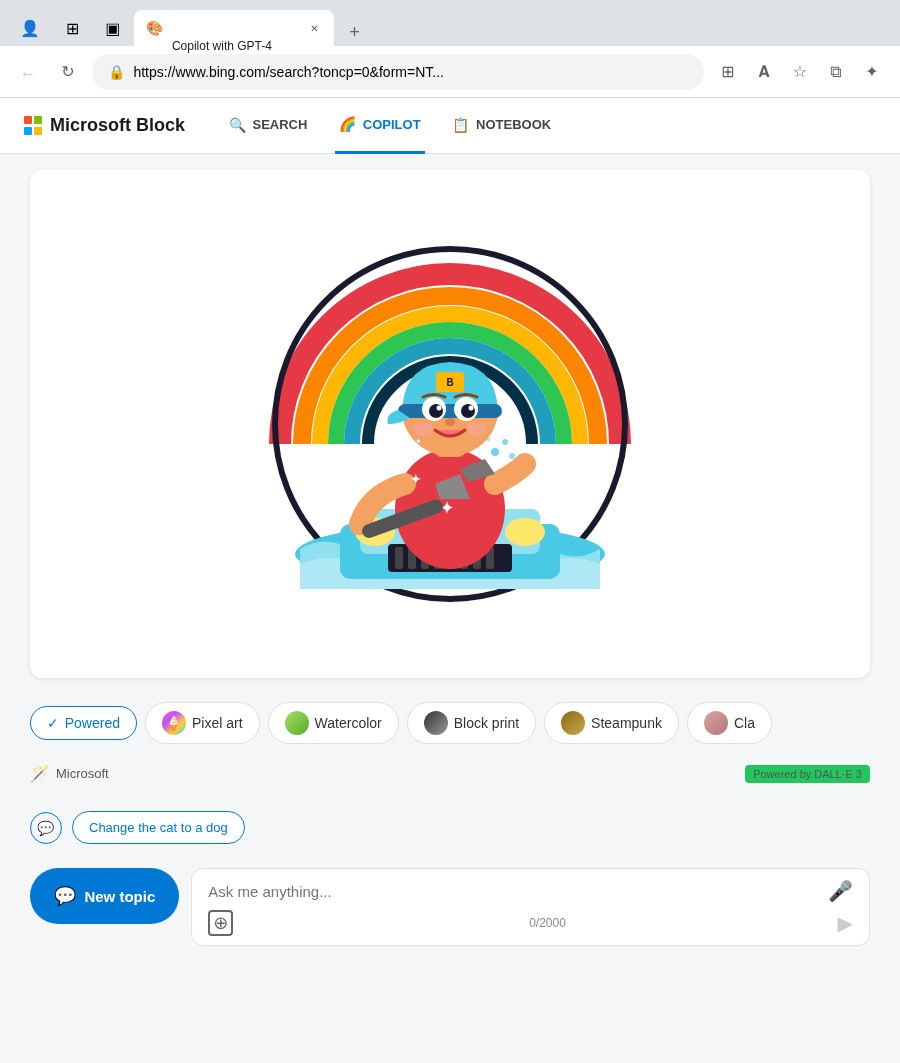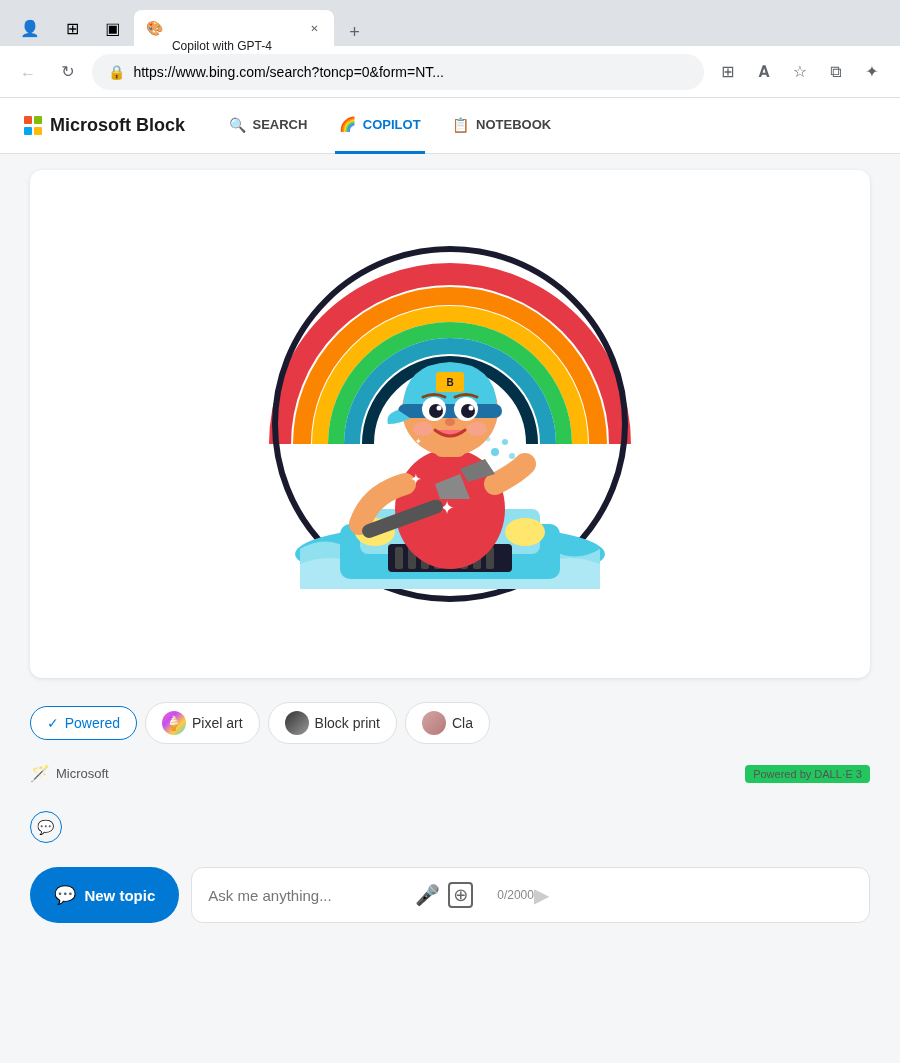--- a/index.html
+++ b/index.html
@@ -51,21 +51,21 @@
     .powered-badge { background: #22c55e; border-radius: 4px; padding: 3px 8px; font-size: 11px; color: #555; }
 
     
     .suggestions { display: flex; align-items: center; gap: 10px; margin: 8px 40px; padding: 4px 0; width: 840px; flex-wrap: wrap; }
     .suggestion-chip { border: 1.5px solid #0078d4; border-radius: 24px; padding: 8px 16px; font-size: 13px; color: #0078d4; cursor: pointer; background: white; white-space: nowrap; }
     .chat-icon { width: 32px; height: 32px; border-radius: 50%; border: 1.5px solid #0078d4; display: flex; align-items: center; justify-content: center; color: #0078d4; font-size: 14px; flex-shrink: 0; }
 
     
     .input-area { display: flex; align-items: stretch; margin: 12px 40px 16px; gap: 12px; width: 840px; }
     .new-topic-btn { background: #0078d4; color: white; border: none; border-radius: 28px; padding: 0 24px; font-size: 15px; font-weight: 600; cursor: pointer; display: flex; align-items: center; gap: 8px; white-space: nowrap; height: 56px; }
-    .input-box { flex: 1; background: white; border: 1.5px solid #e0e0e0; border-radius: 12px; padding: 10px 16px; display: flex; flex-direction: row; gap: 8px; }
+    .input-box { flex: 1; background: white; border: 1.5px solid #e0e0e0; border-radius: 12px; padding: 10px 16px; display: flex; flex-direction: column; gap: 8px; }
     .input-top { display: flex; align-items: center; gap: 8px; }
     .input-field { flex: 1; border: none; outline: none; font-size: 15px; color: #666; background: transparent; }
     .mic-btn { background: none; border: none; cursor: pointer; color: #0078d4; font-size: 20px; }
     .input-bottom { display: flex; align-items: center; justify-content: space-between; }
     .image-search-btn { background: none; border: none; cursor: pointer; color: #666; font-size: 18px; }
     .char-count { font-size: 12px; color: #888; margin-left: 24px; }
     .send-btn { background: none; border: none; cursor: pointer; color: #ccc; font-size: 20px; }
 
     
     .copilot-image { width: 420px; height: 420px; }
@@ -235,45 +235,54 @@
     <div class="style-option active">
       <span class="style-check">✓</span>
       <span>Powered</span>
     </div>
 
     <div class="style-option">
       <div class="style-icon" style="background: linear-gradient(135deg, #ff6b9d, #c44dff, #ffcd3c, #3cd4ff); display:flex; align-items:center; justify-content:center; font-size:14px;">🍦</div>
       <span>Pixel art</span>
     </div>
 
+    <div class="style-option">
+      <div class="style-icon" style="background: linear-gradient(135deg, #a8e063, #56ab2f);"></div>
+      <span>Watercolor</span>
+    </div>
 
     <div class="style-option">
       <div class="style-icon" style="background: linear-gradient(135deg, #333, #666, #999);"></div>
       <span>Block print</span>
     </div>
 
+    <div class="style-option">
+      <div class="style-icon" style="background: linear-gradient(135deg, #8B6914, #c9a84c);"></div>
+      <span>Steampunk</span>
+    </div>
 
     <div class="style-option">
       <div class="style-icon" style="background: linear-gradient(135deg, #d4a5a5, #b57878);"></div>
       <span>Cla</span>
     </div>
   </div>
 
   <div class="designer-bar">
     <div class="designer-label">
       <span style="font-size:16px;">🪄</span>
       <span>Microsoft</span>
     </div>
     <div class="powered-badge">Powered by DALL·E 3</div>
   </div>
 
   <div class="suggestions">
     <div class="chat-icon">
       <span style="font-size:14px;">💬</span>
     </div>
+    <div class="suggestion-chip">Change the cat to a dog</div>
   </div>
 
   <div class="input-area">
     <button class="new-topic-btn">
       <span style="font-size:18px;">💬</span>
       <span>New topic</span>
     </button>
     <div class="input-box">
       <div class="input-top">
         <input class="input-field" type="text" placeholder="Ask me anything..." style="">

